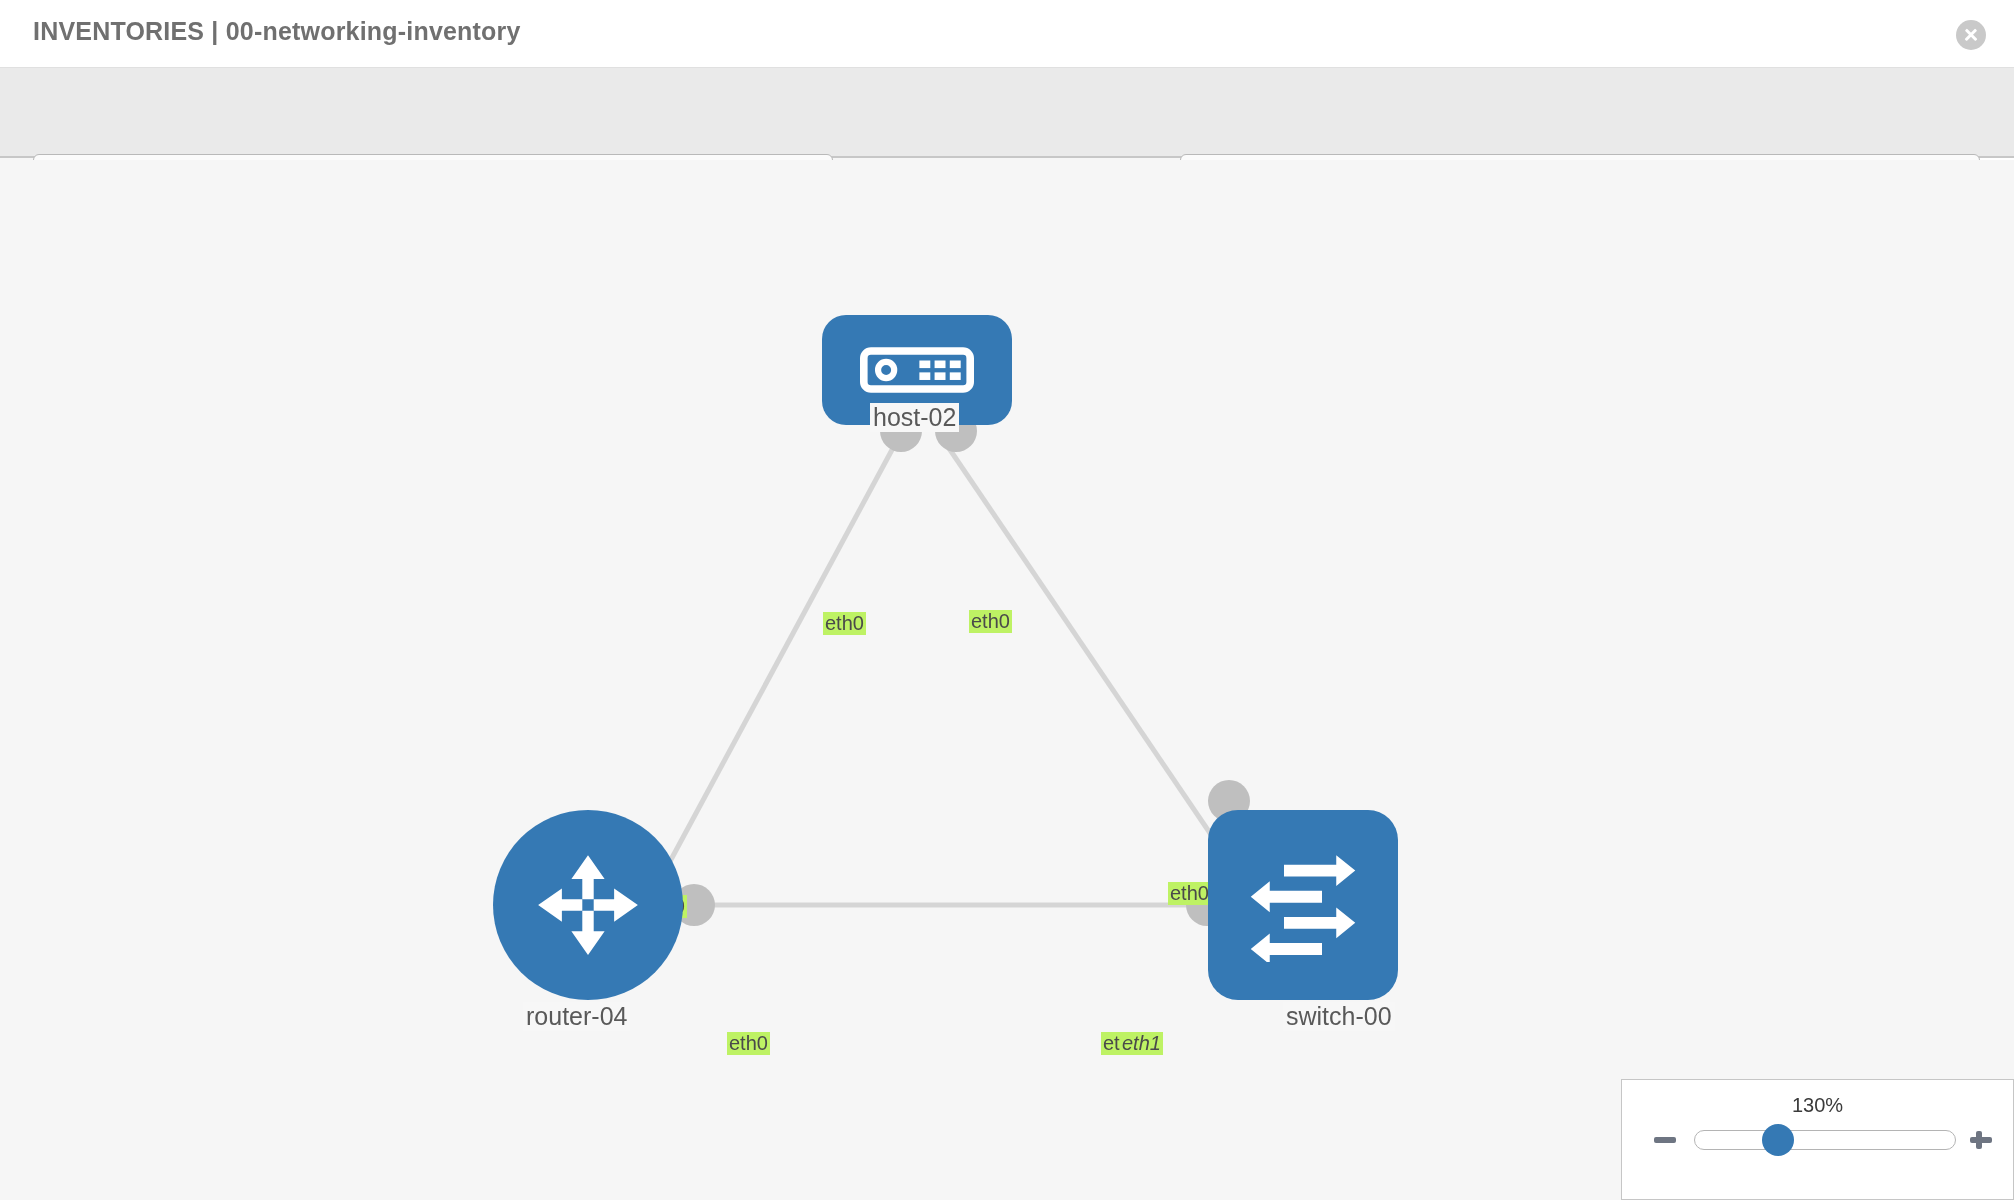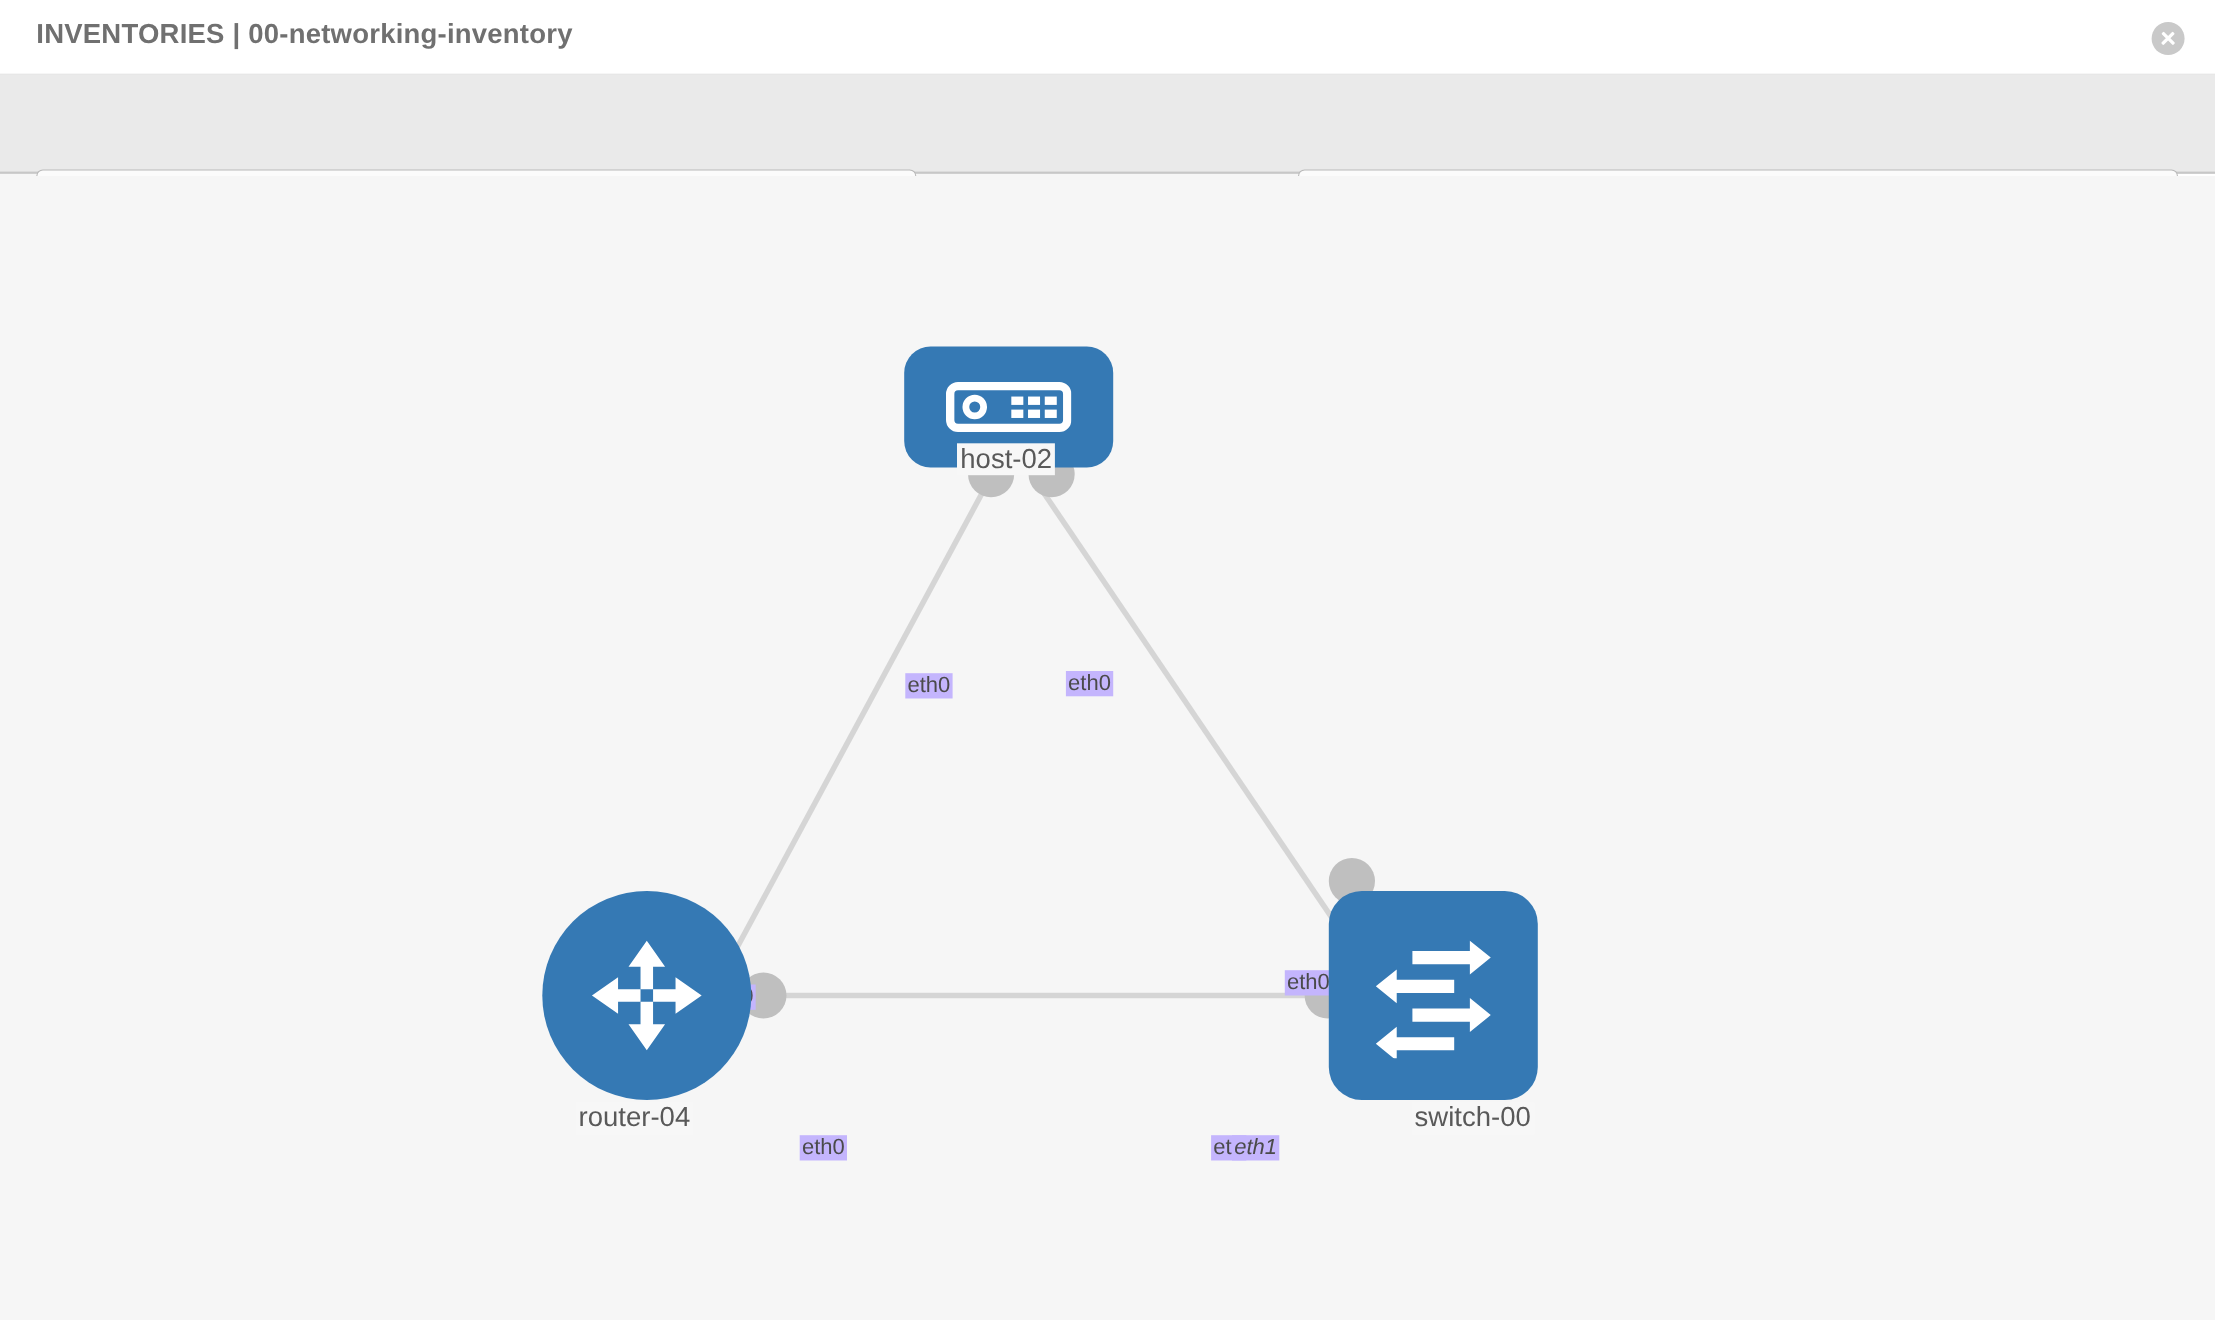--- a/index.html
+++ b/index.html
@@ -138,21 +138,21 @@
     width: 42px; height: 42px;
     border-radius: 50%;
     background: #bfbfbf;
     cursor: pointer;
   }
 
   
   .edge-label {
     position: absolute;
     font-size: 20px; color: #4a4a4a;
-    background: #c4b5fd;
+    background: #bef264;
     padding: 0 2px;
     white-space: nowrap;
   }
 
   
   .zoom-panel {
     position: absolute; left: 1621px; top: 1079px;
     width: 393px; height: 121px;
     background: #ffffff;
     border: 1px solid #c6c6c6;
@@ -289,14 +289,21 @@
             <path d="M16 29 L38 29 L38 25 L46 31.5 L38 38 L38 34 L16 34 Z"></path>
             <path d="M32 40 L10 40 L10 36 L2 42.5 L10 49 L10 45 L32 45 Z"></path>
           </g>
         </svg>
       </div>
       <div class="node-label">switch-00</div>
     </div>
 
   </div>
 
+  <div class="zoom-panel">
+    <div class="zoom-value">130%</div>
+    <div class="zoom-minus"></div>
+    <div class="zoom-track"></div>
+    <div class="zoom-handle"></div>
+    <div class="zoom-plus"></div>
+  </div>
 
 </div>
 
 </body></html>

